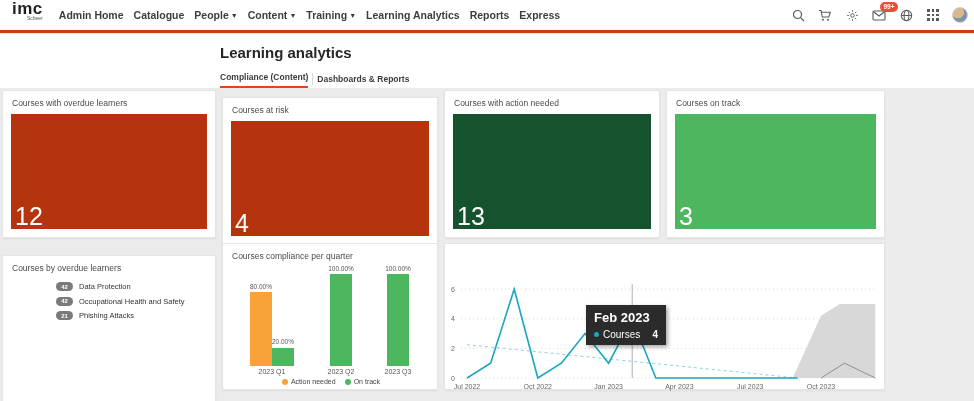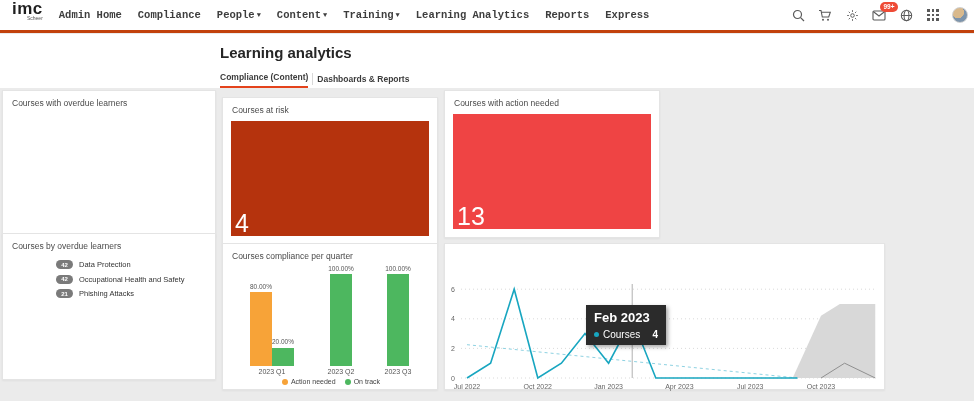--- a/index.html
+++ b/index.html
@@ -5,21 +5,21 @@
   * { margin:0; padding:0; box-sizing:border-box; }
   html,body { width:974px; height:401px; overflow:hidden;
     font-family:"Liberation Sans","DejaVu Sans",sans-serif; background:#ebebeb; }
 
   
   .navbar { position:absolute; left:0; top:0; width:974px; height:33px; background:#fff;
     border-bottom:3px solid #c2410c; display:flex; z-index:5; }
   .logo { margin-left:12px; margin-right:16px; line-height:1; cursor:pointer; }
   .logo .imc { font-size:17px; font-weight:800; color:#1f1f1f; letter-spacing:.5px; display:block; }
   .logo .sub { font-size:5px; color:#555; display:block; text-align:right; margin-top:-1px; }
-  .nav-items { display:flex; align-items:center; gap:16px;font-family:Liberation Mono, monospace; }
+  .nav-items { display:flex; align-items:center; gap:10px; }
   .nav-item { font-size:10.5px; font-weight:700; color:#3d3d3d; white-space:nowrap; cursor:pointer; }
   .nav-item .caret { font-size:7px; color:#3d3d3d; margin-left:2px; vertical-align:1px; }
   .nav-right { margin-left:auto; display:flex; align-items:center; gap:11px; padding-right:6px; }
   .icon-btn { width:16px; height:16px; display:flex; align-items:center; justify-content:center;
     color:#5a5a5a; cursor:pointer; position:relative; }
   .icon-btn svg { display:block; }
   .badge { position:absolute; top:-5px; right:-11px; background:#ee4b36; color:#fff;
     font-size:6.5px; font-weight:700; padding:1.5px 3.5px; border-radius:6px; line-height:1; }
   .avatar { width:16px; height:16px; border-radius:50%;
     background:radial-gradient(circle at 35% 30%, #d9b98c 0 45%, #7d94ab 46% 100%);
@@ -76,21 +76,21 @@
 </head>
 <body>
 
 <div class="navbar">
   <div class="logo">
     <span class="imc">imc</span>
     <span class="sub">Scheer</span>
   </div>
   <div class="nav-items">
     <span class="nav-item">Admin Home</span>
-    <span class="nav-item">Compliance</span>
+    <span class="nav-item">Catalogue</span>
     <span class="nav-item"><span>People</span><span class="caret">▼</span></span>
     <span class="nav-item"><span>Content</span><span class="caret">▼</span></span>
     <span class="nav-item"><span>Training</span><span class="caret">▼</span></span>
     <span class="nav-item">Learning Analytics</span>
     <span class="nav-item">Reports</span>
     <span class="nav-item">Express</span>
   </div>
   <div class="nav-right">
     <span class="icon-btn">
       <svg width="13" height="13" viewBox="0 0 13 13" fill="none" stroke="#5a5a5a" stroke-width="1.2">
@@ -148,35 +148,44 @@
     <span class="tab active">Compliance (Content)</span>
     <span class="tab-sep"></span>
     <span class="tab">Dashboards &amp; Reports</span>
   </div>
 </div>
 
 <div class="content">
 
   <div class="card" style="left:2px;top:2px;width:214px;height:148px;">
     <div class="card-title">Courses with overdue learners</div>
+    <div class="kpi-block" style="background-color: rgb(181, 51, 13);">
+      <div class="kpi-value">12</div>
+    </div>
   </div>
   <div class="card" style="left:222px;top:9px;width:216px;height:148px;">
     <div class="card-title">Courses at risk</div>
     <div class="kpi-block" style="background-color: rgb(181, 51, 13);">
       <div class="kpi-value">4</div>
     </div>
   </div>
   <div class="card" style="left:444px;top:2px;width:216px;height:148px;">
     <div class="card-title">Courses with action needed</div>
-    <div class="kpi-block" style="background-color: #ef4444;">
+    <div class="kpi-block" style="background-color: #14532d;">
       <div class="kpi-value">13</div>
     </div>
   </div>
-
-  <div class="card" style="left:2px;top:145px;width:214px;height:147px;">
+  <div class="card" style="left:666px;top:2px;width:219px;height:148px;">
+    <div class="card-title">Courses on track</div>
+    <div class="kpi-block" style="background-color: rgb(77, 183, 95);">
+      <div class="kpi-value">3</div>
+    </div>
+  </div>
+
+  <div class="card" style="left:2px;top:167px;width:214px;height:147px;">
     <div class="card-title">Courses by overdue learners</div>
     <div class="olist">
       <div class="olist-row">
         <span class="pill">42</span>
         <span class="olist-label">Data Protection</span>
       </div>
       <div class="olist-row">
         <span class="pill">42</span>
         <span class="olist-label">Occupational Health and Safety</span>
       </div>

